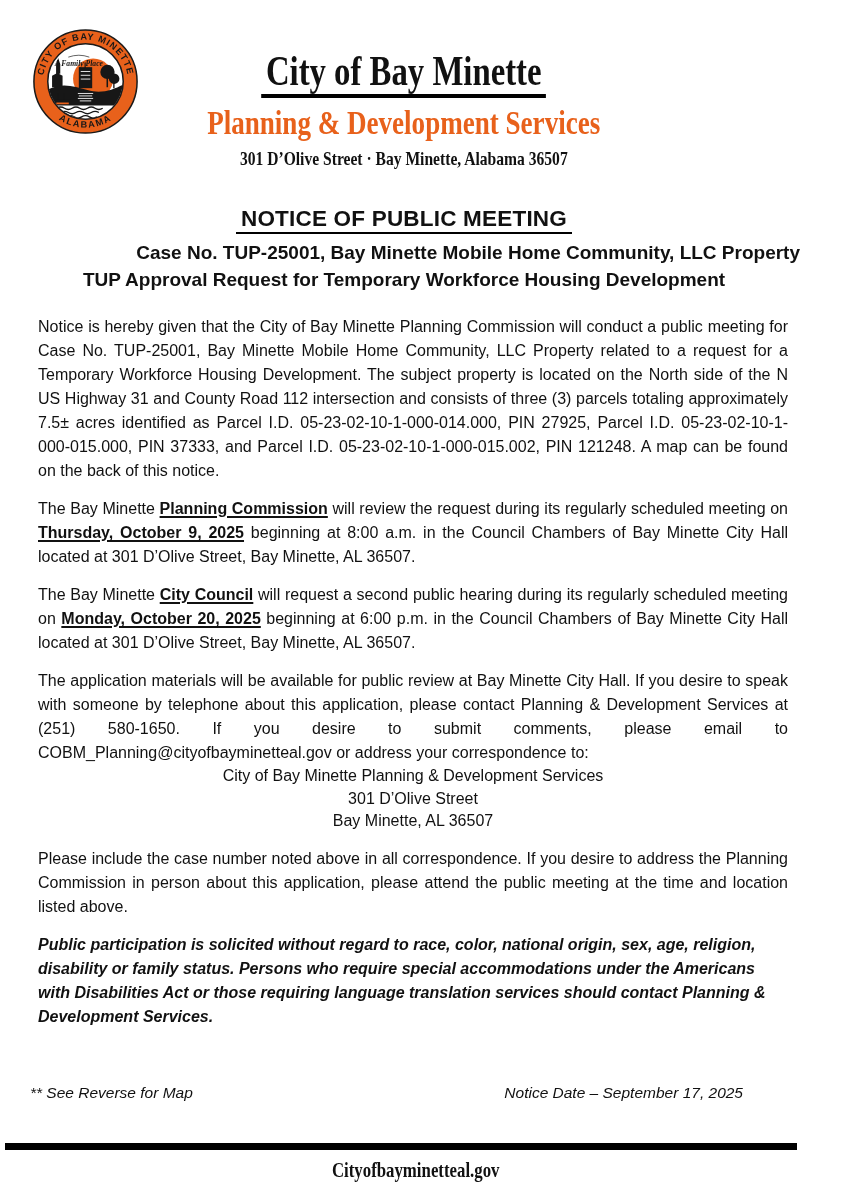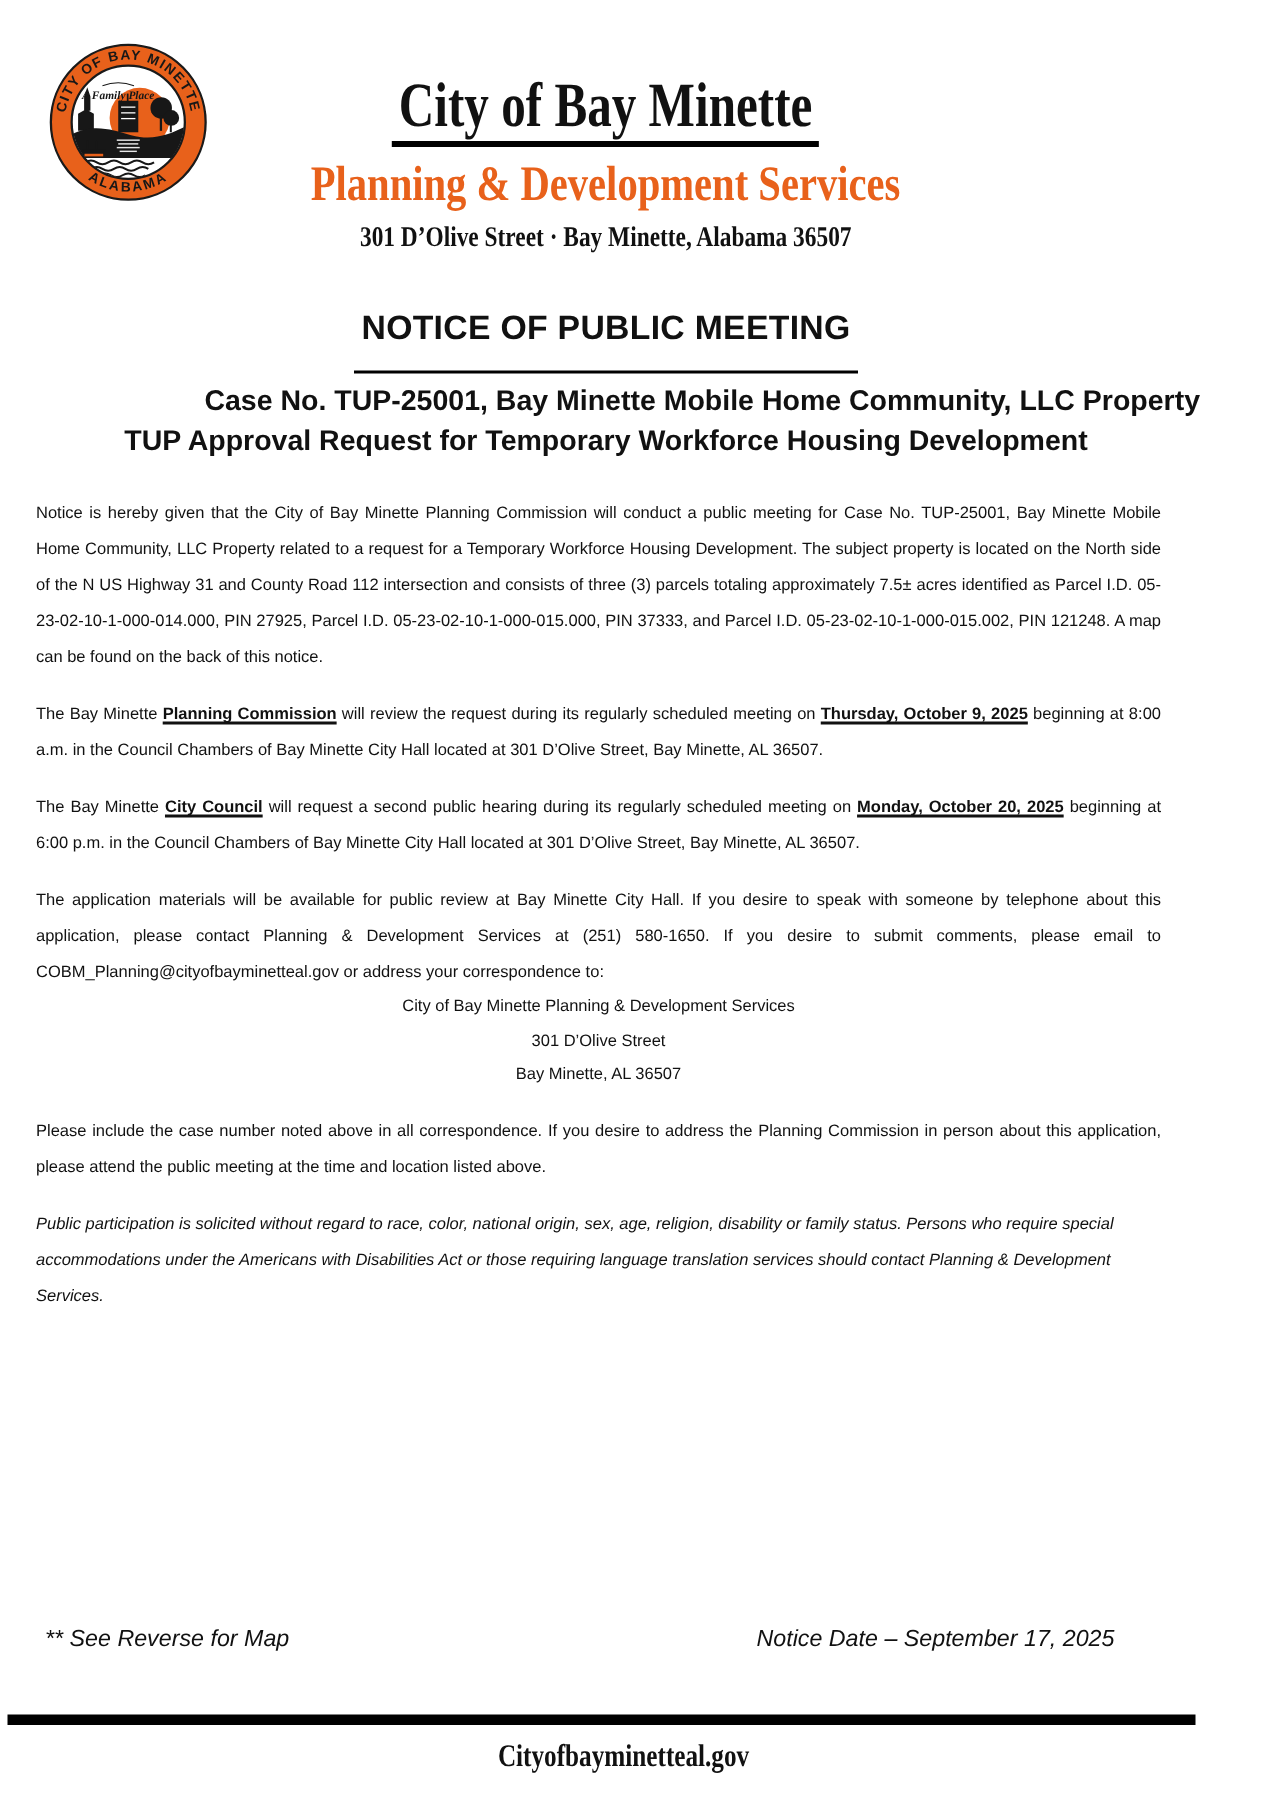--- a/index.html
+++ b/index.html
@@ -55,39 +55,39 @@
   .phone-line .condensed { font-size: 19px; transform: scaleX(0.82); }
 
   
   .notice-head { text-align: center; margin-top: 37px; line-height: 1.05; }
   .notice-head span {
     display: inline-block;
     font-size: 22.5px;
     font-weight: 700;
     letter-spacing: 0.2px;
     border-bottom: 2.5px solid #000;
-    padding: 0 5px 16px 5px;
+    padding: 0 5px 1px 5px;
   }
   .notice-sub { text-align: center; font-weight: 700; font-size: 19px; line-height: 1.2; }
   .notice-sub1 { margin-top: 8px; text-align: right; }
   .notice-sub2 { margin-top: 5px; }
 
   
   .body-text {
     margin-top: 23px;
-    margin-left: 16px;
+    margin-left: 30px;
     width: 750px;
-    font-size: 11px;
+    font-size: 16px;
     line-height: 24px;
   }
   .body-text p { text-align: justify; margin-bottom: 14px; }
   .bu { font-weight: 700; text-decoration: underline; text-decoration-thickness: 1.6px; text-underline-offset: 2px; }
   .addr-block { text-align: center; line-height: 22.5px; margin-bottom: 14px; }
   .addr-block div { }
-  p.italic-para { font-style: italic; text-align: left; }
+  p.italic-para { font-style: italic; text-align: left; font-weight: bold; }
 
   
   .footer-row {
     position: absolute;
     left: 30px;
     top: 1084px;
     width: 713px;
     display: flex;
     justify-content: space-between;
     font-style: italic;

